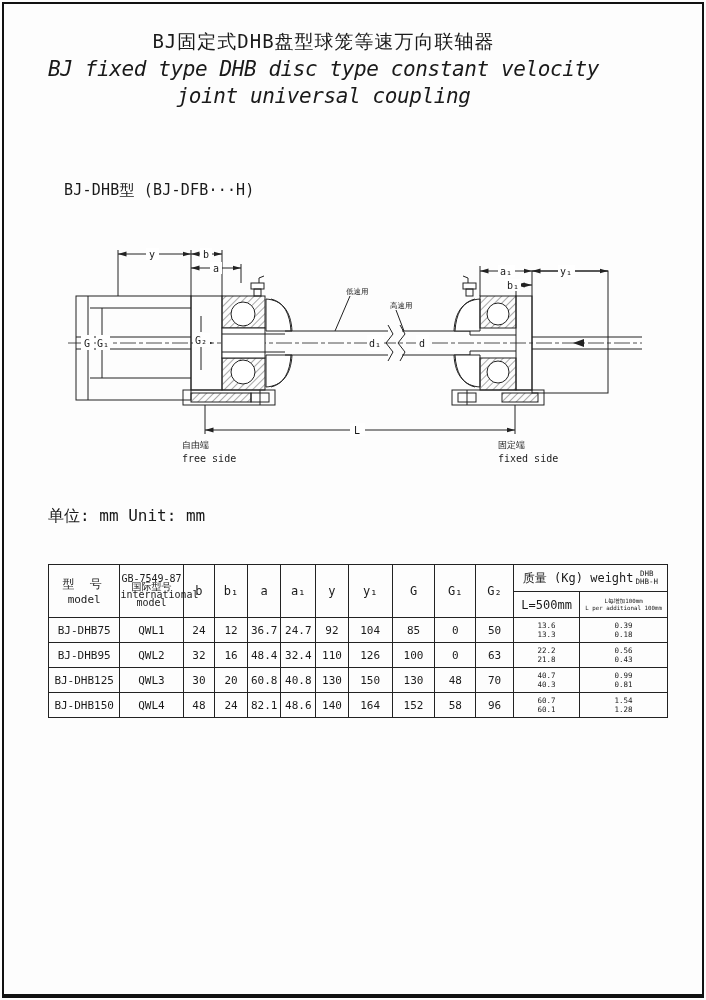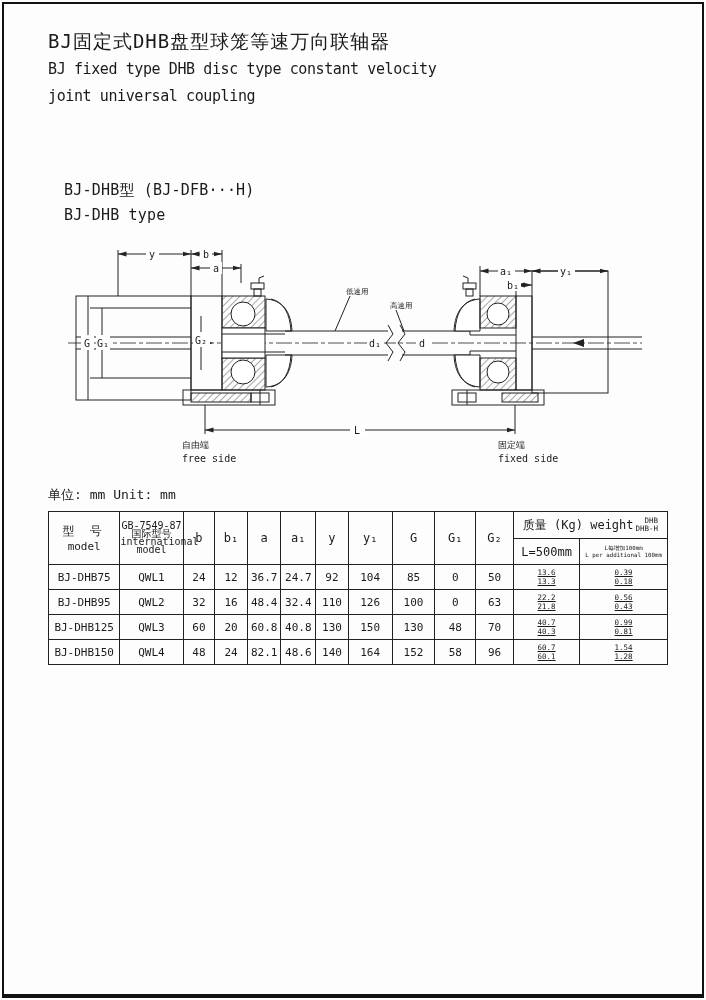--- a/index.html
+++ b/index.html
@@ -1,58 +1,57 @@
 <!DOCTYPE html>
 <html><head>
 <meta charset="utf-8">
 <style>
   html,body{margin:0;padding:0;background:#e8e8e8;}
   .sheet{position:relative;width:706px;height:1000px;background:#fdfdfd;overflow:hidden;
          font-family:"DejaVu Sans Mono","DejaVu Sans",monospace;color:#1a1a1a;}
   .frame{position:absolute;left:2px;top:2px;right:2px;bottom:2px;border:2px solid #111;border-bottom-width:4px;pointer-events:none;}
-  .title-block{position:absolute;left:48px;top:26px;}
+  .title-block{position:absolute;left:48px;top:26px;text-align:center;}
   .title-zh{font-size:19px;letter-spacing:1px;line-height:30px;}
-  .title-en{font-size:15px;letter-spacing:-0.4px;line-height:27px;}
+  .title-en{font-size:21px;letter-spacing:-0.4px;line-height:27px;font-style:italic;}
   .model-heading{position:absolute;left:64px;top:178px;}
   .model-heading div{font-size:15px;line-height:25px;letter-spacing:0.2px;}
   .drawing{position:absolute;left:50px;top:238px;}
   .drawing text{fill:#1a1a1a;stroke:none;font-family:"DejaVu Sans Mono","DejaVu Sans",monospace;}
   .drawing .bg{fill:#fff;stroke:none;}
-  .unit-note{position:absolute;left:48px;top:486px;font-size:13px;}
-  table.spec{position:absolute;left:48px;top:511px;border-collapse:collapse;table-layout:fixed;width:620px;}
+  .unit-note{position:absolute;left:48px;top:506px;font-size:16px;}
+  table.spec{position:absolute;left:48px;top:564px;border-collapse:collapse;table-layout:fixed;width:620px;}
   table.spec th,table.spec td{border:1px solid #222;text-align:center;vertical-align:middle;padding:0;
       font-weight:normal;font-family:"DejaVu Sans Mono","DejaVu Sans",monospace;}
   table.spec th{font-size:12px;}
   .th-model .zh{font-size:12px;letter-spacing:4px;}
   .th-model .en{font-size:11px;}
   .th-intl div{font-size:10px;line-height:8px;}
   .th-weight{font-size:10px;}
-  .th-weight .stack{display:inline-block;font-size:7.5px;line-height:8px;text-align:right;vertical-align:middle;white-space:pre-line;margin-left:2px;}
+  .th-weight .stack{display:inline-block;font-size:7.5px;line-height:8px;text-align:center;vertical-align:middle;white-space:pre-line;margin-left:2px;}
   .th-sub{font-size:10px;}
   .th-sub2 div{font-size:5.8px;line-height:7px;}
   tr.hdr1{height:27px;} tr.hdr2{height:26px;}
   tbody tr{height:25px;padding-left:12px;}
   tbody td{font-size:11px;}
-  td.wcell{font-size:7.5px;line-height:9px;white-space:pre-line;text-decoration:underline;}
+  td.wcell{font-size:7.5px;line-height:9px;white-space:pre-line;}
 </style>
 </head>
 <body>
 
 <div class="sheet">
   <div class="frame"></div>
 
   <div class="title-block">
     <div class="title-zh">BJ固定式DHB盘型球笼等速万向联轴器</div>
     <div class="title-en">BJ fixed type DHB disc type constant velocity</div>
     <div class="title-en">joint universal coupling</div>
   </div>
 
   <div class="model-heading">
     <div>BJ-DHB型  (BJ-DFB···H)</div>
-    <div>BJ-DHB type</div>
   </div>
 
   <svg class="drawing" width="610" height="245" viewBox="0 0 610 245">
     <defs>
       <pattern id="hatch" patternUnits="userSpaceOnUse" width="5" height="5" patternTransform="rotate(45)">
         <line x1="0" y1="0" x2="0" y2="5" stroke="#555" stroke-width="1"></line>
       </pattern>
       <marker id="ar" markerWidth="9" markerHeight="7" refX="8.5" refY="3" orient="auto-start-reverse">
         <path d="M0,0.5 L8.5,3 L0,5.5 Z" fill="#222" stroke="none"></path>
       </marker>
@@ -265,21 +264,21 @@
         <td>0</td>
         <td>63</td>
         <td class="wcell">22.2
 21.8</td>
         <td class="wcell">0.56
 0.43</td>
       </tr>
       <tr>
         <td>BJ-DHB125</td>
         <td>QWL3</td>
-        <td>60</td>
+        <td>30</td>
         <td>20</td>
         <td>60.8</td>
         <td>40.8</td>
         <td>130</td>
         <td>150</td>
         <td>130</td>
         <td>48</td>
         <td>70</td>
         <td class="wcell">40.7
 40.3</td>

